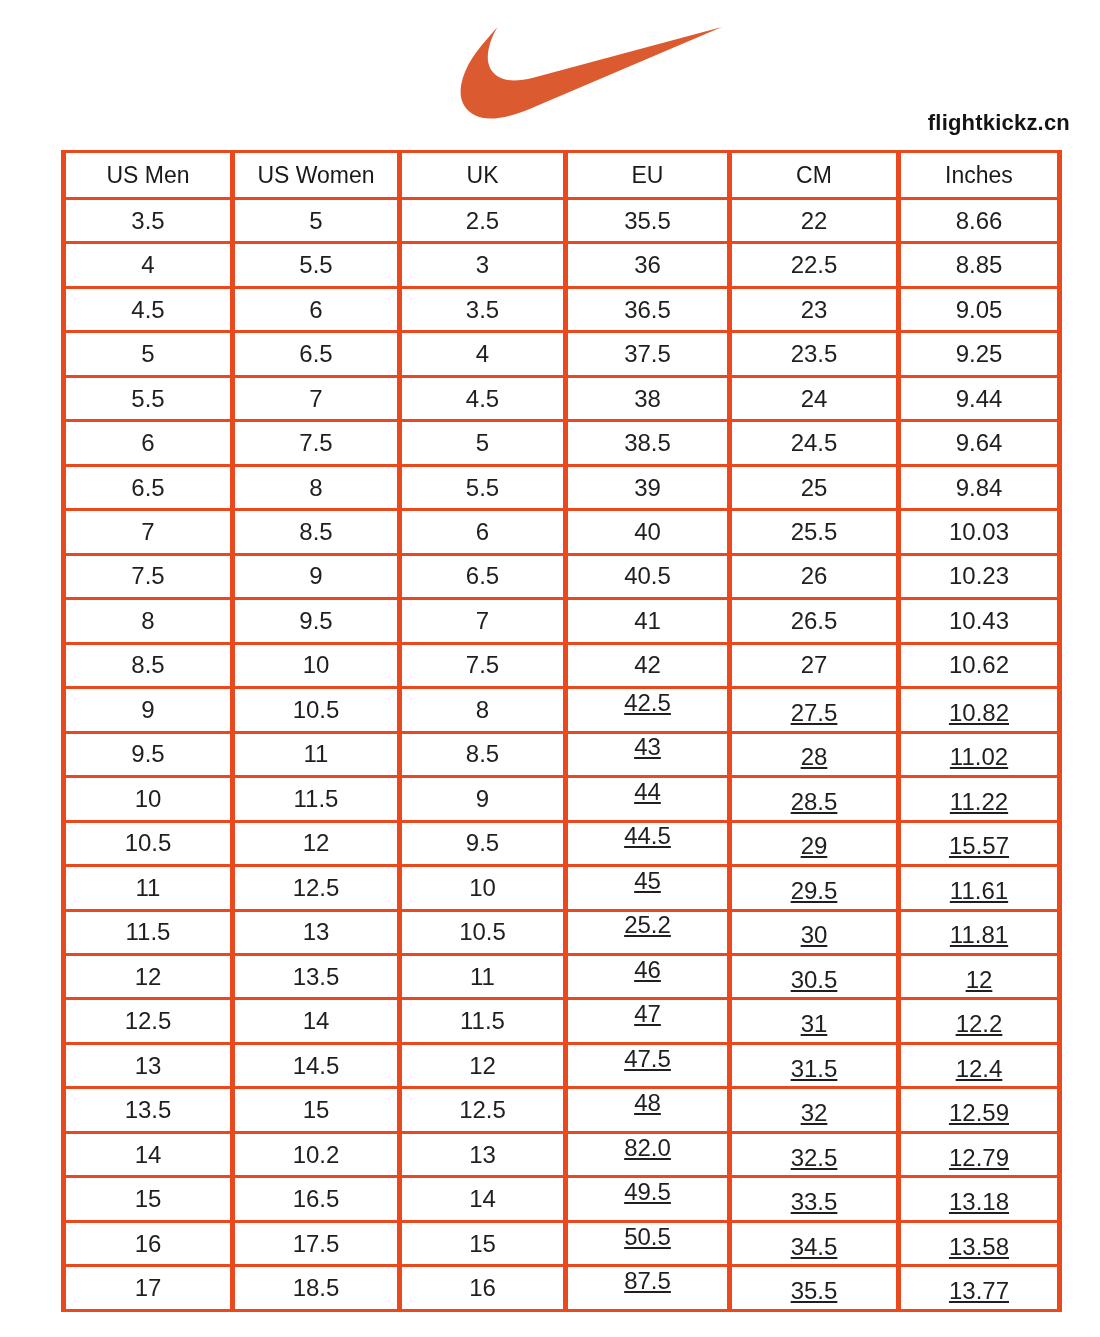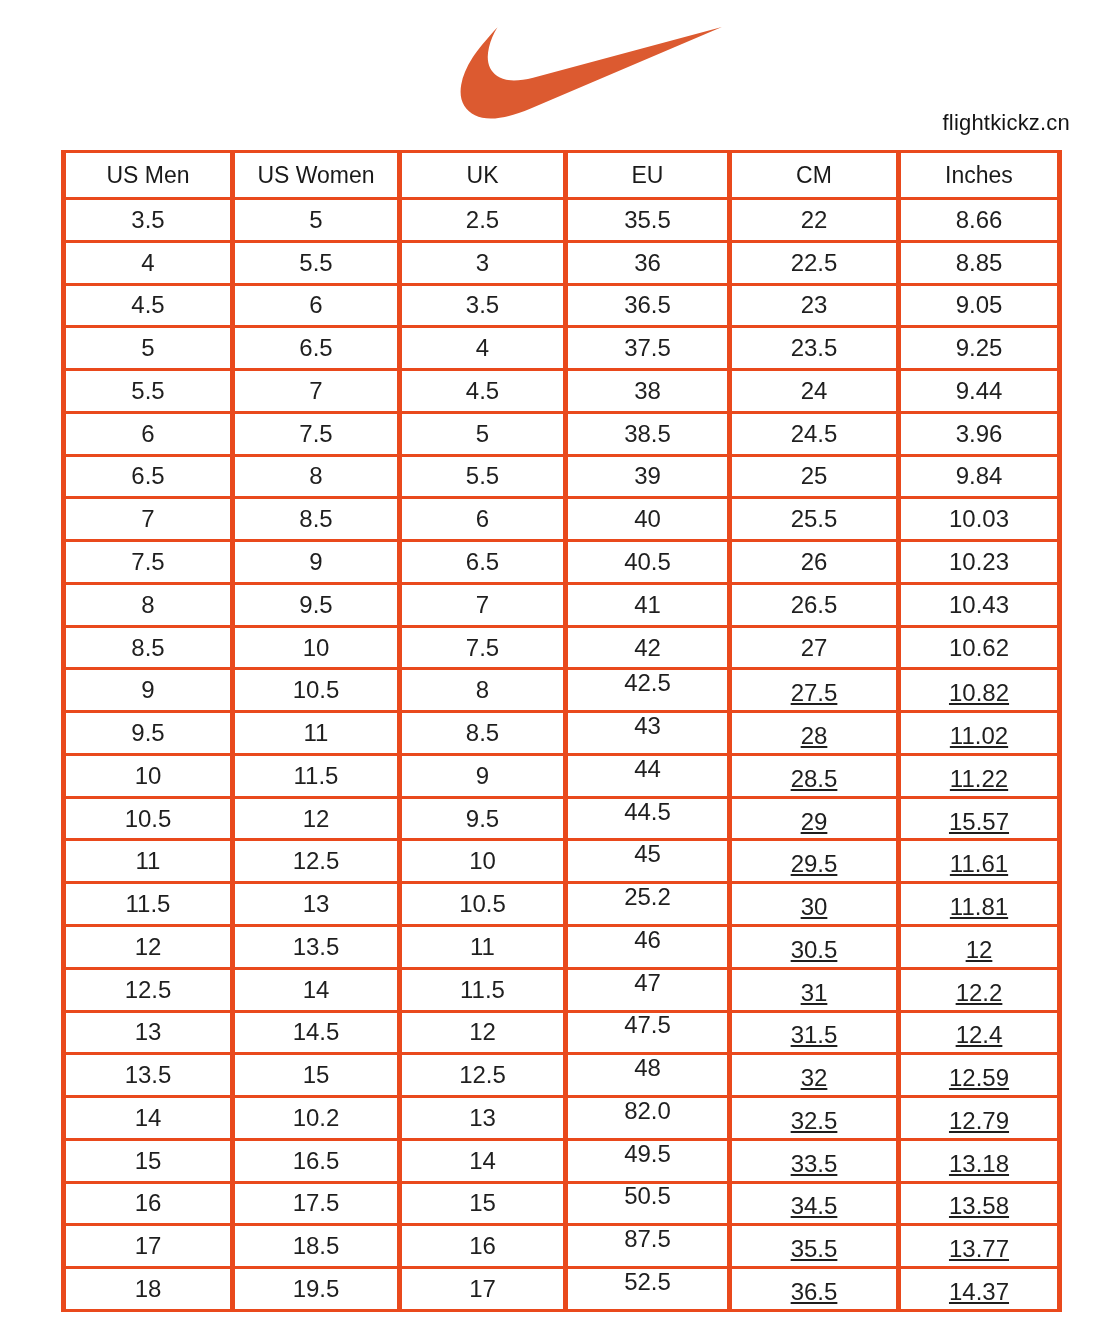--- a/index.html
+++ b/index.html
@@ -27,21 +27,21 @@
     display: block;
     width: 100%;
     height: 100%;
     fill: var(--accent-fill, #DC5A30);
   }
   .site-label {
     position: absolute;
     top: 110px;
     right: 30px;
     font-size: 22px;
-    font-weight: 400;
+    font-weight: 700;
     letter-spacing: 0.2px;
     color: #141414;
   }
   .chart {
     position: absolute;
     left: 28px;
     top: 150px;
     width: 1052px;
     height: 1162px;
     display: flex;
@@ -72,21 +72,21 @@
     font-weight: 400;
     font-size: 23px;
     color: #1a1a1a;
   }
   .size-table td {
     height: 42px;
     font-size: 24px;
     color: var(--text-color, #1f1f1f);
   }
   .size-table td span { position: relative; display: inline-block; }
-  .size-table td span.up   { top: -7px; }
+  .size-table td span.up   { top: -7px; text-decoration: underline; }
   .size-table td span.down { top: 3px; text-decoration: underline; }
 </style>
 </head>
 <body>
 
 <div class="page">
 
   <div class="logo">
     <svg viewBox="0.05 7.8 23.95 8.45" preserveAspectRatio="xMidYMid meet" aria-hidden="true">
       <path d="M24 7.8L6.442 15.276c-1.456.616-2.679.925-3.668.925-1.12 0-1.933-.392-2.437-1.177-.317-.504-.41-1.143-.28-1.918.13-.775.476-1.6 1.036-2.478.467-.71 1.232-1.643 2.297-2.8a6.122 6.122 0 0 0-.784 1.848c-.28 1.195-.028 2.072.756 2.63.373.27.886.404 1.54.404.522 0 1.11-.085 1.764-.256L24 7.8z"></path>
@@ -156,21 +156,21 @@
             <td><span>38</span></td>
             <td><span>24</span></td>
             <td><span>9.44</span></td>
           </tr>
           <tr>
             <td><span>6</span></td>
             <td><span>7.5</span></td>
             <td><span>5</span></td>
             <td><span>38.5</span></td>
             <td><span>24.5</span></td>
-            <td><span>3.96</span></td>
+            <td><span>9.64</span></td>
           </tr>
           <tr>
             <td><span>6.5</span></td>
             <td><span>8</span></td>
             <td><span>5.5</span></td>
             <td><span>39</span></td>
             <td><span>25</span></td>
             <td><span>9.84</span></td>
           </tr>
           <tr>
@@ -310,26 +310,18 @@
             <td><span class="down">13.58</span></td>
           </tr>
           <tr>
             <td><span>17</span></td>
             <td><span>18.5</span></td>
             <td><span>16</span></td>
             <td><span class="up">87.5</span></td>
             <td><span class="down">35.5</span></td>
             <td><span class="down">13.77</span></td>
           </tr>
-          <tr>
-            <td><span>18</span></td>
-            <td><span>19.5</span></td>
-            <td><span>17</span></td>
-            <td><span class="up">52.5</span></td>
-            <td><span class="down">36.5</span></td>
-            <td><span class="down">14.37</span></td>
-          </tr>
         </tbody>
     </table>
     <div class="band right"></div>
   </div>
 
 </div>
 
 </body></html>

